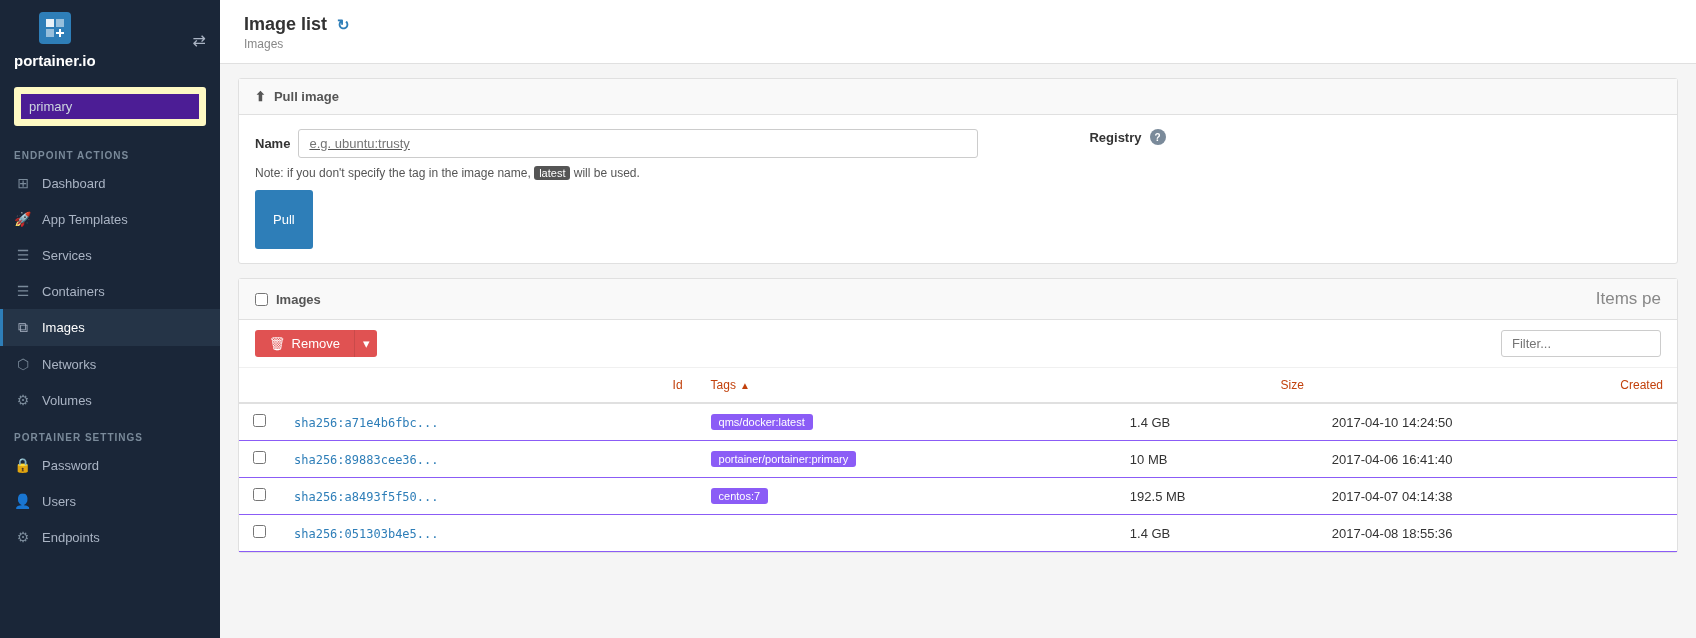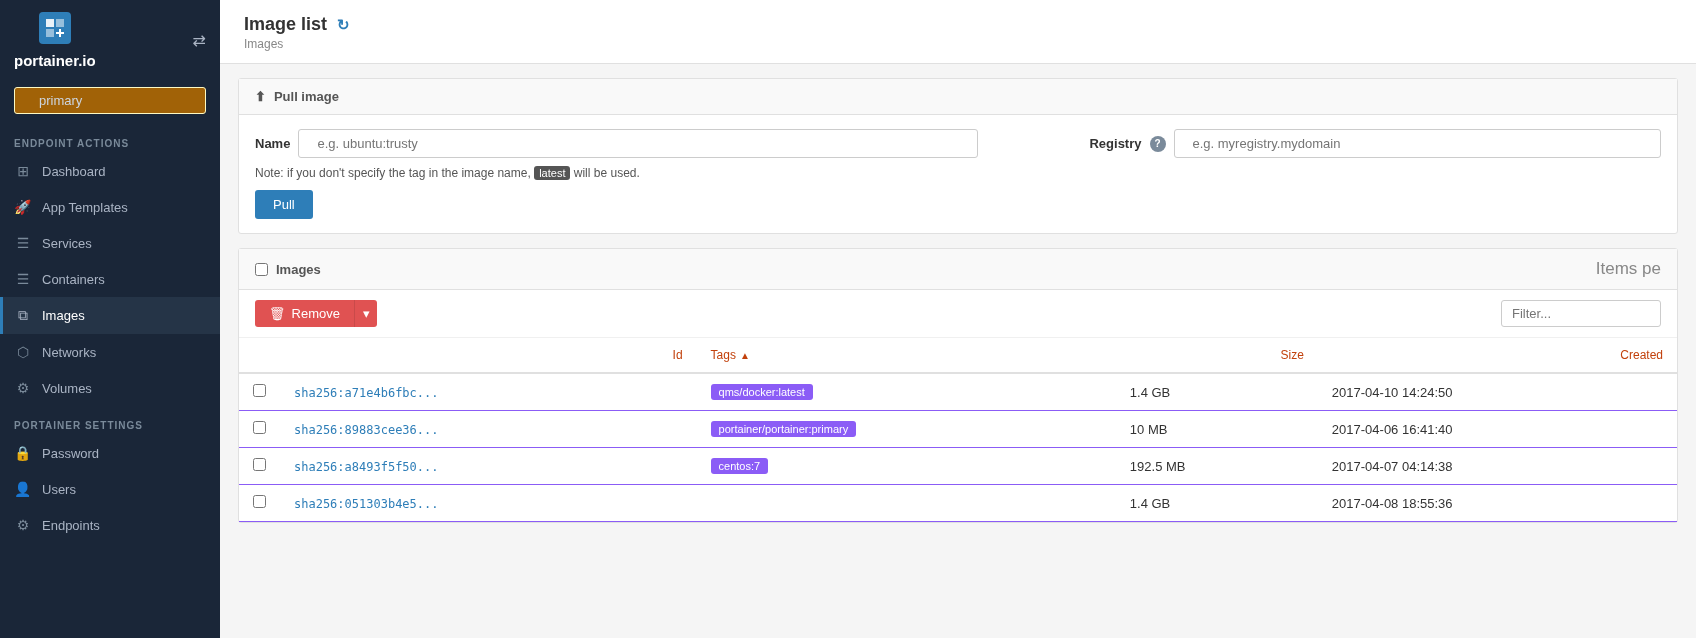--- a/index.html
+++ b/index.html
@@ -48,25 +48,25 @@
       letter-spacing: 1px;
       color: #7a8a9a;
       padding: 14px 14px 4px 14px;
       text-transform: uppercase;
     }
     .endpoint-select-wrapper {
       padding: 6px 14px 10px 14px;
     }
     .endpoint-select {
       width: 100%;
-      background: #a16207;
+      background: #4c1d95;
       color: #cdd5df;
-      border: 1px solid #fef9c3;
-      border-radius: 3px;
-      padding: 5px 24px;
+      border: 7px solid #fef9c3;
+      border-radius: 3px;
+      padding: 5px 8px;
       font-size: 13px;
       appearance: none;
       cursor: pointer;
     }
     .nav-item {
       display: flex;
       align-items: center;
       gap: 10px;
       padding: 10px 14px;
       color: #aab4c4;
@@ -145,26 +145,27 @@
       flex: 1;
     }
     .form-label {
       font-weight: 700;
       font-size: 13px;
       color: #333;
       white-space: nowrap;
     }
     .form-input {
       flex: 1;
-      padding: 6px 18px;
+      padding: 6px 10px;
       border: 1px solid #ccc;
       border-radius: 3px;
       font-size: 13px;
       color: #555;
       background: #fff;
+      text-decoration: underline;
     }
     .help-icon {
       width: 16px; height: 16px;
       background: #7a8a9a;
       border-radius: 50%;
       display: inline-flex;
       align-items: center;
       justify-content: center;
       color: #fff;
       font-size: 10px;
@@ -182,21 +183,21 @@
       font-size: 11px;
       padding: 1px 5px;
       border-radius: 3px;
       display: inline-block;
     }
     .btn-pull {
       margin-top: 10px;
       background: #2e7eb8;
       color: #fff;
       border: none;
-      padding: 7px 18px;
+      padding: 22px 18px;
       border-radius: 3px;
       font-size: 13px;
       cursor: pointer;
       font-weight: 500;
     }
 
     
     .images-section {
       background: #fff;
       border: 1px solid #e0e0e0;
@@ -397,21 +398,20 @@
     </div>
     <div class="section-card-body">
       <div class="pull-form-row">
         <div class="form-group">
           <label class="form-label">Name</label>
           <input class="form-input" type="text" style="max-width: 680px;" placeholder="e.g. ubuntu:trusty">
         </div>
         <div class="form-group" style="flex:0.7;">
           <label class="form-label">Registry</label>
           <span class="help-icon">?</span>
-          <input class="form-input" type="text" placeholder="e.g. myregistry.mydomain" style="">
         </div>
       </div>
       <div class="note-row">
         <span>Note: if you don't specify the tag in the image name,</span>
         <span class="badge-latest">latest</span>
         <span>will be used.</span>
       </div>
       <button class="btn-pull">Pull</button>
     </div>
   </div>

